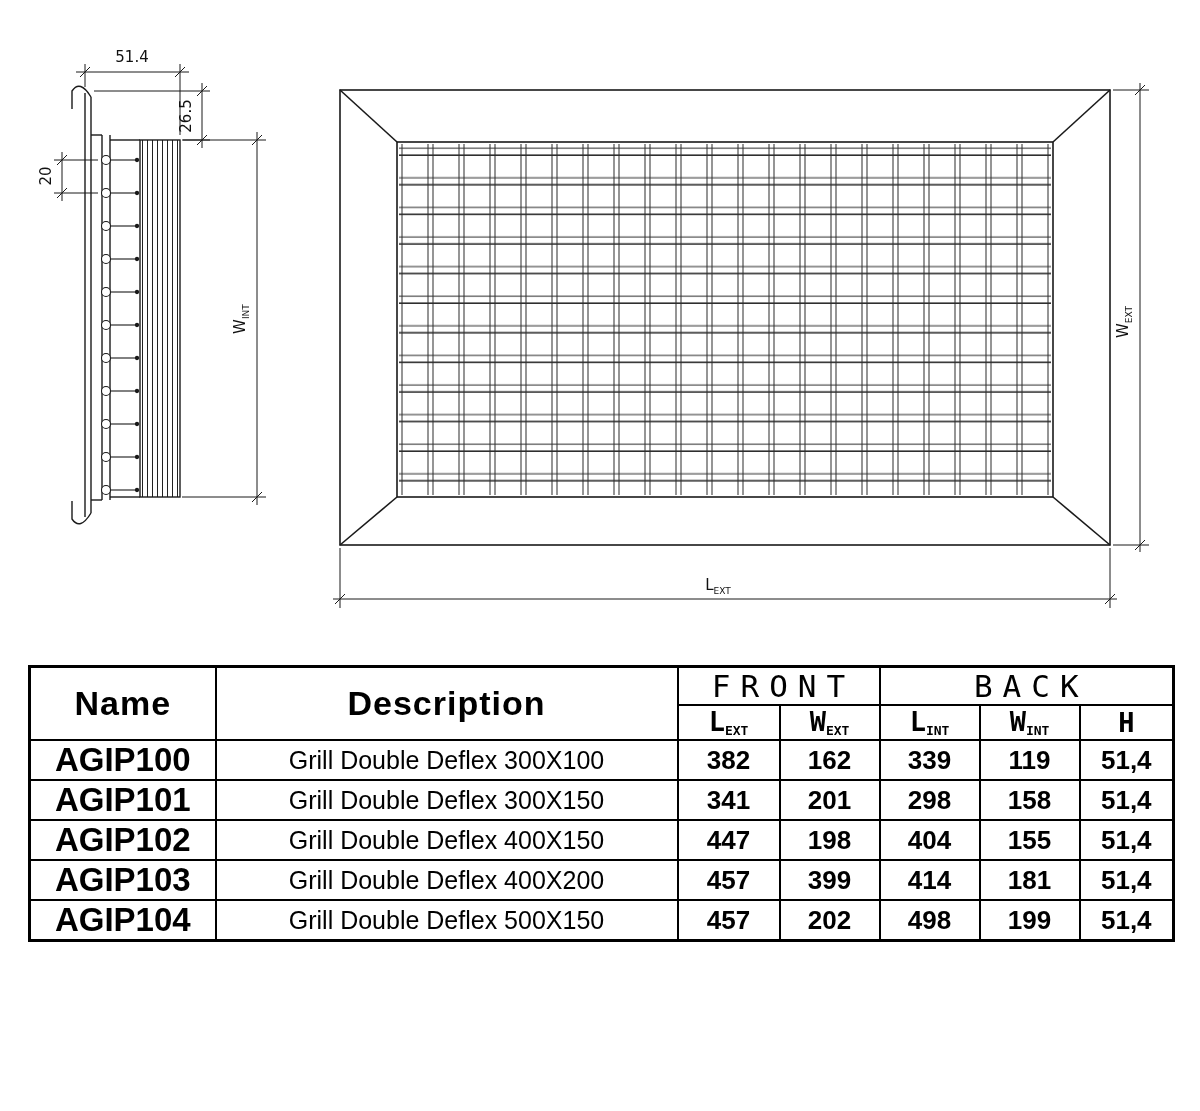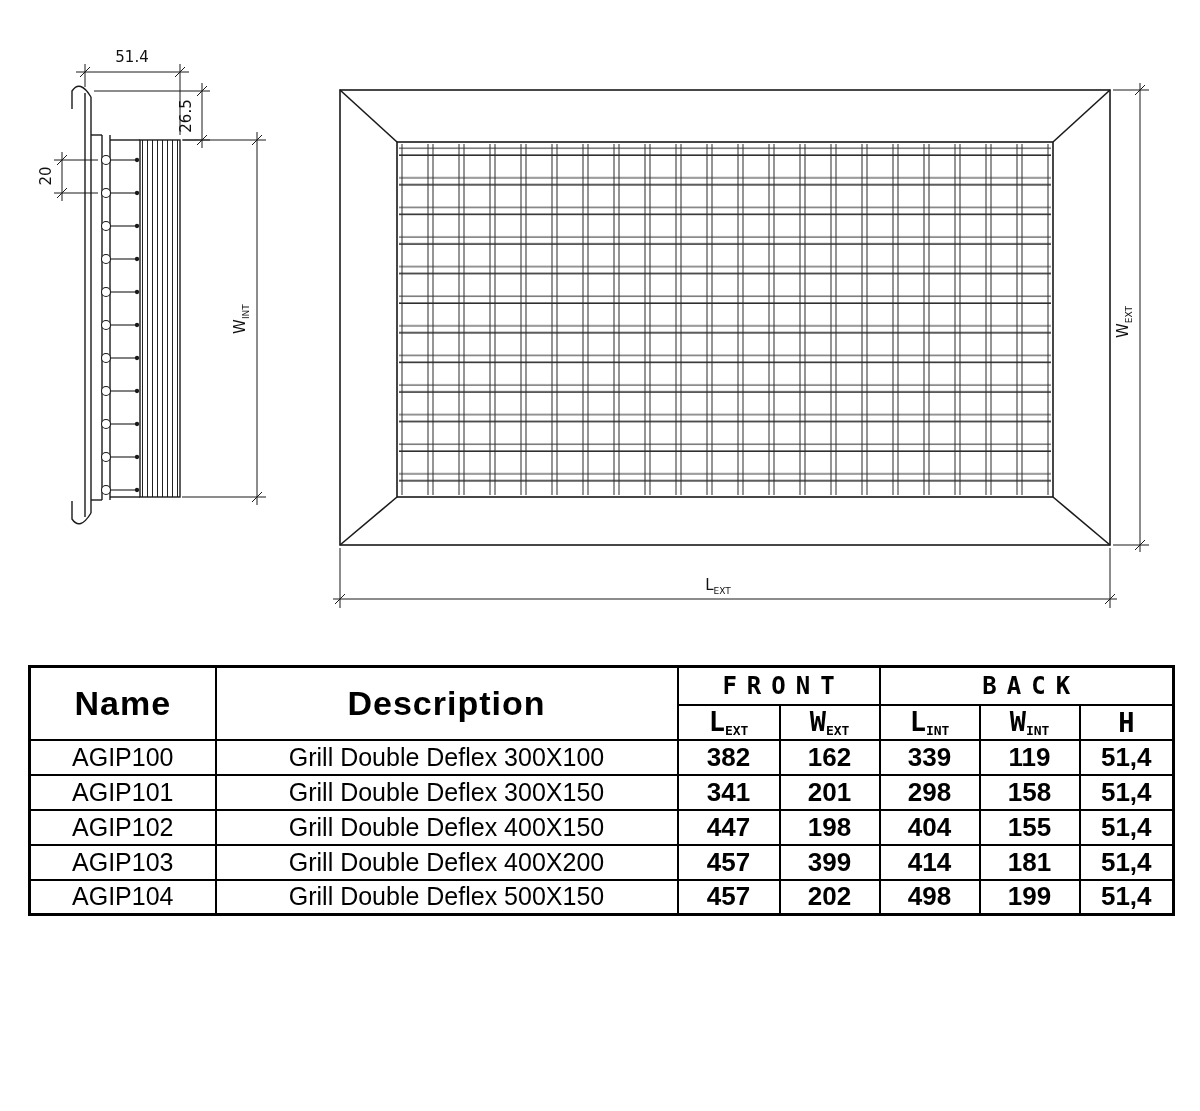--- a/index.html
+++ b/index.html
@@ -24,27 +24,27 @@
   }
   th, td {
     border:2.5px solid #000; text-align:center; vertical-align:middle;
     padding:0 4px; white-space:nowrap; overflow:hidden;
   }
   thead tr.group-row { height:38px; }
   thead tr.sub-row   { height:35px; }
   tbody tr           { height:35px; }
   .th-name, .th-desc { font-size:34px; font-weight:700; letter-spacing:1px; }
   .th-group {
-    font-family:"DejaVu Sans Mono", monospace; font-weight:700;
-    font-size:24px; letter-spacing:10px; text-indent:10px;
+    font-family:"DejaVu Sans Mono", monospace; font-weight:400;
+    font-size:31px; letter-spacing:10px; text-indent:10px;
   }
   .th-sub { font-family:"DejaVu Sans Mono", monospace; font-weight:700; }
   .th-sub .main { font-size:27px; }
   .th-sub sub { font-size:13px; font-weight:700; }
-  .td-name { font-weight:400; font-size:25px; }
+  .td-name { font-weight:700; font-size:33px; }
   .td-desc { font-weight:400; font-size:25px; }
   .td-num  { font-size:26px; font-weight:700; }
 </style>
 </head>
 <body>
 
 <div class="stage">
 
   <svg width="300" height="570" viewBox="0 0 300 570" style="left:10px; top:35px;">
     <defs>

